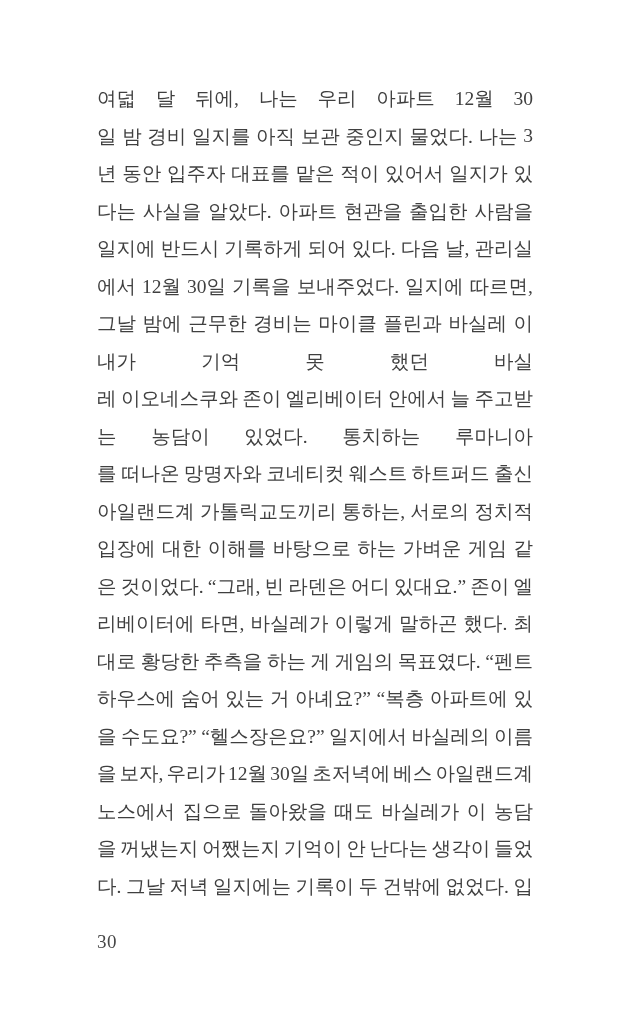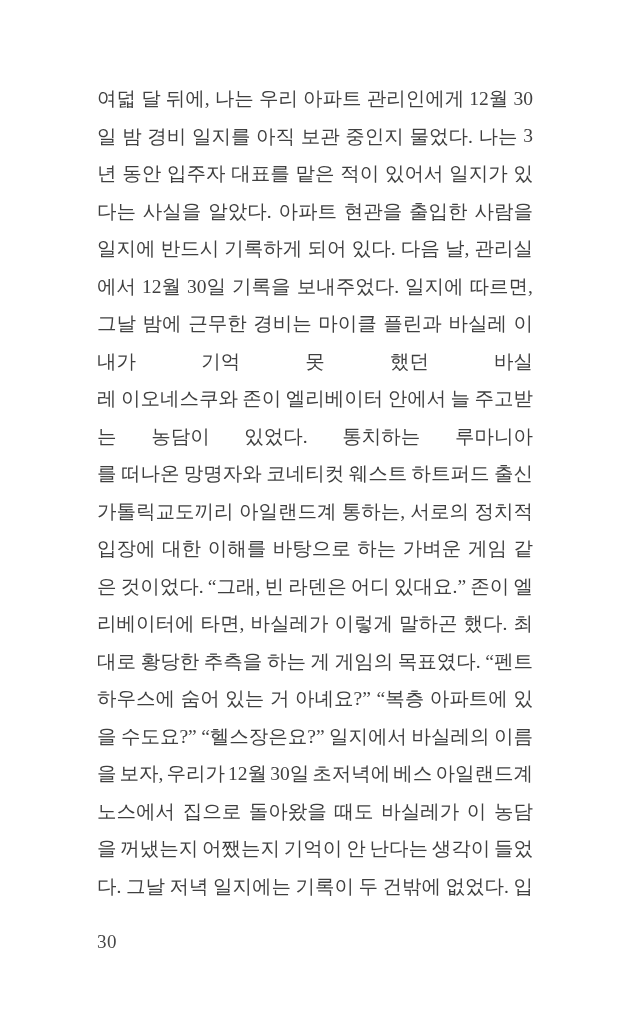--- a/index.html
+++ b/index.html
@@ -47,21 +47,20 @@
 
 <div class="book-page">
   <div class="text-block">
       <div class="text-line">
         <span>여덟</span>
         <span>달</span>
         <span>뒤에,</span>
         <span>나는</span>
         <span>우리</span>
         <span>아파트</span>
-        <span>관리인에게</span>
         <span>12월</span>
         <span>30</span>
       </div>
       <div class="text-line">
         <span>일</span>
         <span>밤</span>
         <span>경비</span>
         <span>일지를</span>
         <span>아직</span>
         <span>보관</span>
@@ -145,22 +144,22 @@
       <div class="text-line">
         <span>를</span>
         <span>떠나온</span>
         <span>망명자와</span>
         <span>코네티컷</span>
         <span>웨스트</span>
         <span>하트퍼드</span>
         <span>출신</span>
       </div>
       <div class="text-line">
+        <span>아일랜드계</span>
         <span>가톨릭교도끼리</span>
-        <span>아일랜드계</span>
         <span>통하는,</span>
         <span>서로의</span>
         <span>정치적</span>
       </div>
       <div class="text-line">
         <span>입장에</span>
         <span>대한</span>
         <span>이해를</span>
         <span>바탕으로</span>
         <span>하는</span>

